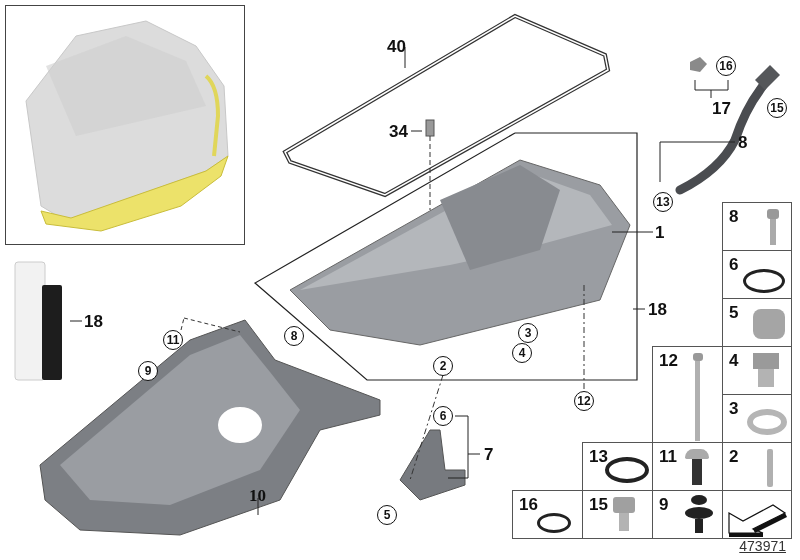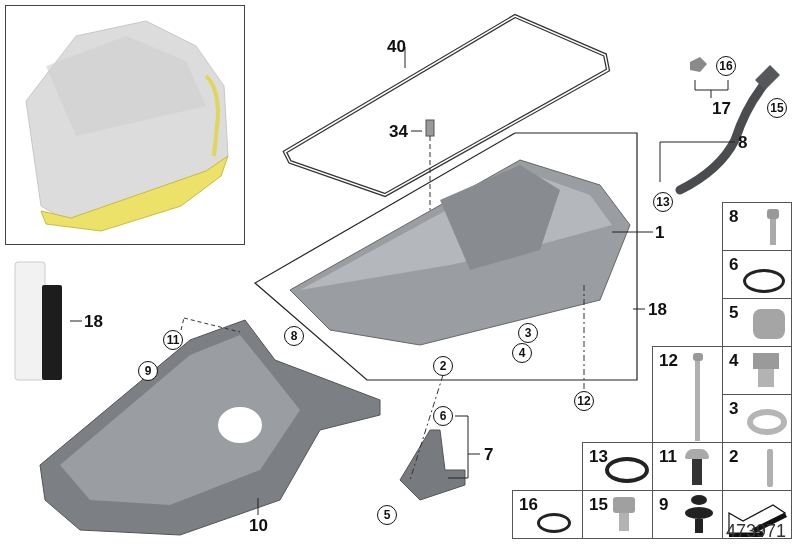--- a/index.html
+++ b/index.html
@@ -2,21 +2,21 @@
 <html><head>
 <meta charset="utf-8">
 <style>
   html,body{margin:0;padding:0;}
   body{width:800px;height:560px;background:#fff;position:relative;overflow:hidden;font-family:"Liberation Sans",sans-serif;}
   .abs{position:absolute;}
   .lbl{position:absolute;font-weight:bold;font-size:17px;color:#111;line-height:1;}
   .circ{position:absolute;width:20px;height:20px;border:1.5px solid #111;border-radius:50%;background:#fff;font-weight:bold;font-size:12px;color:#111;display:flex;align-items:center;justify-content:center;box-sizing:border-box;}
   .cell{position:absolute;border:1px solid #555;box-sizing:border-box;background:#fff;}
   .cell .num{position:absolute;left:6px;top:4px;font-weight:bold;font-size:17px;color:#111;}
-  .docnum{position:absolute;right:14px;bottom:18px;font-size:18px;color:#333;}
+  .docnum{position:absolute;right:14px;bottom:6px;font-size:14px;color:#333;text-decoration:underline;}
   svg{position:absolute;left:0;top:0;}
 </style>
 </head>
 <body>
 
 <div class="abs" style="left:5px;top:5px;width:240px;height:240px;border:1px solid #444;box-sizing:border-box;background:#fff;">
   <svg width="240" height="240">
     <polygon points="20,95 70,30 140,15 190,40 218,80 222,150 200,165 60,215 35,200" fill="#dcdcdc" stroke="#c8c8c8"></polygon>
     <polygon points="40,60 120,30 180,55 200,100 70,130" fill="#cfcfcf" opacity="0.6"></polygon>
     <polygon points="35,205 65,212 200,165 222,150 215,170 175,200 95,225 40,218" fill="#ece26a" stroke="#c9bd3a"></polygon>
@@ -66,21 +66,21 @@
   <line x1="443" y1="375" x2="410" y2="480" stroke="#333" stroke-dasharray="6,3,2,3"></line>
   <polyline points="455,416 468,416 468,478 448,478" fill="none" stroke="#222"></polyline>
   <line x1="468" y1="454" x2="480" y2="454" stroke="#222"></line>
   <line x1="258" y1="498" x2="258" y2="515" stroke="#222"></line>
   <line x1="181" y1="330" x2="184" y2="318" stroke="#333" stroke-dasharray="4,3"></line>
   <line x1="184" y1="318" x2="240" y2="332" stroke="#333" stroke-dasharray="4,3"></line>
 </svg>
 
 <div class="lbl" style="left:655px;top:224px;">1</div>
 <div class="lbl" style="left:484px;top:446px;">7</div>
-<div class="lbl" style="left:249px;top:517px;">10</div>
+<div class="lbl" style="left:249px;top:487px;font-family:Liberation Serif, serif;">10</div>
 <div class="lbl" style="left:738px;top:134px;">8</div>
 <div class="lbl" style="left:712px;top:100px;">17</div>
 <div class="lbl" style="left:648px;top:301px;">18</div>
 <div class="lbl" style="left:84px;top:313px;">18</div>
 <div class="lbl" style="left:387px;top:38px;">40</div>
 <div class="lbl" style="left:389px;top:123px;">34</div>
 
 <div class="circ" style="left:433px;top:356px;">2</div>
 <div class="circ" style="left:518px;top:323px;">3</div>
 <div class="circ" style="left:512px;top:343px;">4</div>

